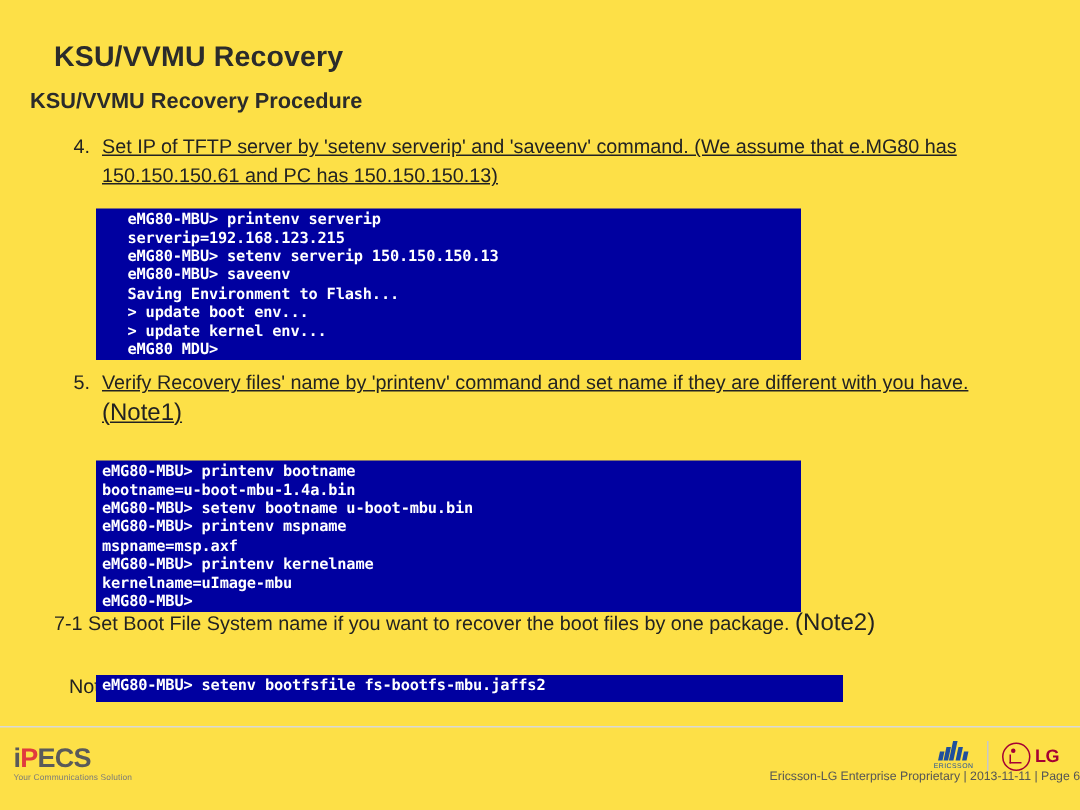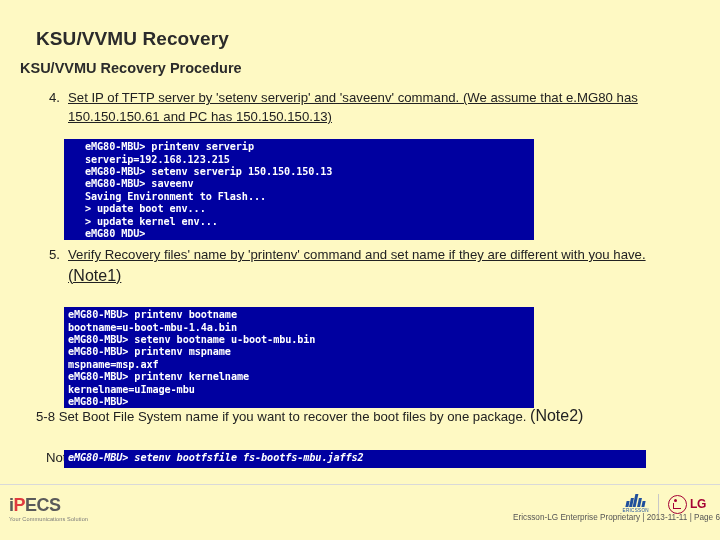--- a/index.html
+++ b/index.html
@@ -12,21 +12,21 @@
     background: #ffffff;
     font-family: "Liberation Sans", sans-serif;
     overflow: hidden;
     position: relative;
   }
   .slide {
     position: absolute;
     left: 0; top: 0;
     width: 720px;
     height: 540px;
-    background: #fef9c3;
+    background: #fde047;
   }
   .title {
     position: absolute;
     left: 36px;
     top: 28px;
     font-size: 19px;
     font-weight: bold;
     color: #2b2b2b;
     letter-spacing: 0.1px;
   }
@@ -107,24 +107,23 @@
     left: 36px;
     top: 407px;
     width: 660px;
     font-size: 13.2px;
     color: #222222;
   }
   #console3 {
     position: absolute;
     left: 64px;
     top: 440px;
-    width: 582px;
+    width: 498px;
     height: 18px;
     box-sizing: border-box;
-    font-style: italic;
   }
   #note-line {
     position: absolute;
     left: 46px;
     top: 450px;
     font-size: 13.2px;
     color: #222222;
   }
   .footer-rule {
     position: absolute;
@@ -282,21 +281,21 @@
   <pre class="console" id="console2">eMG80-MBU&gt; printenv bootname
 bootname=u-boot-mbu-1.4a.bin
 eMG80-MBU&gt; setenv bootname u-boot-mbu.bin
 eMG80-MBU&gt; printenv mspname
 mspname=msp.axf
 eMG80-MBU&gt; printenv kernelname
 kernelname=uImage-mbu
 eMG80-MBU&gt;</pre>
 
   <div id="step51">
-    <span>5-8 Set Boot File System name if you want to recover the boot files by one package. </span><span class="small-note">(Note2)</span>
+    <span>7-1 Set Boot File System name if you want to recover the boot files by one package. </span><span class="small-note">(Note2)</span>
   </div>
 
   <div id="note-line">Note) Run 'OLD saveenv' if you changed one of recovery file name.</div>
 
   <pre class="console" id="console3">eMG80-MBU&gt; setenv bootfsfile fs-bootfs-mbu.jaffs2</pre>
 
   <div class="footer-rule"></div>
   <div class="footer-text">Ericsson-LG Enterprise Proprietary | 2013-11-11 | Page 6</div>
 
   <div class="ipecs-logo">

